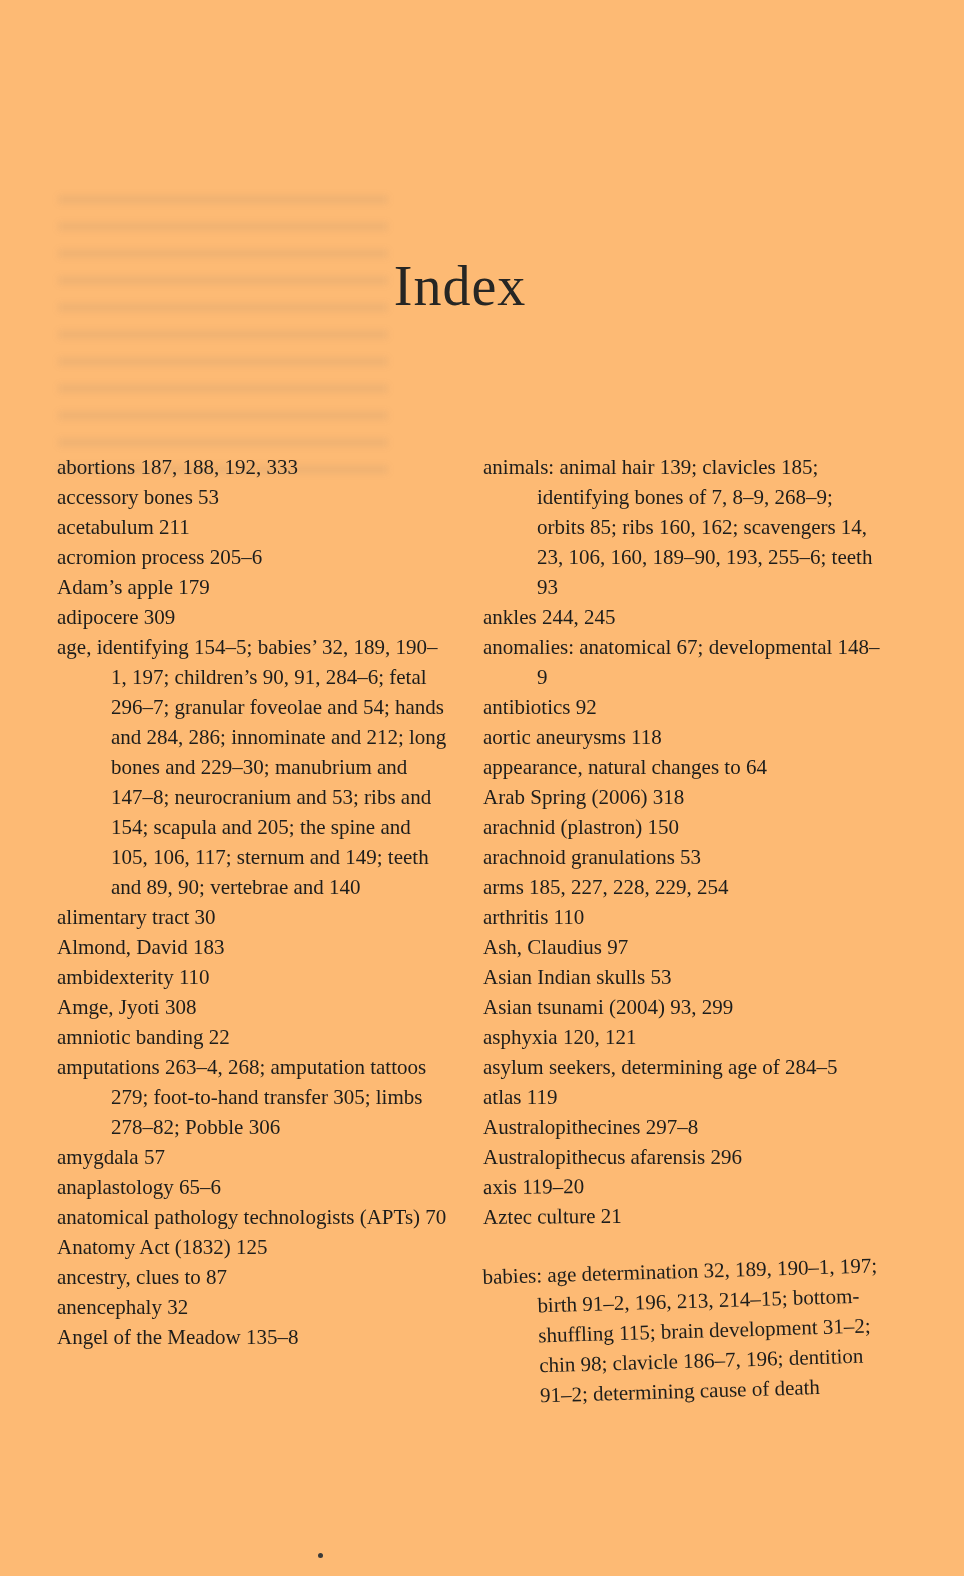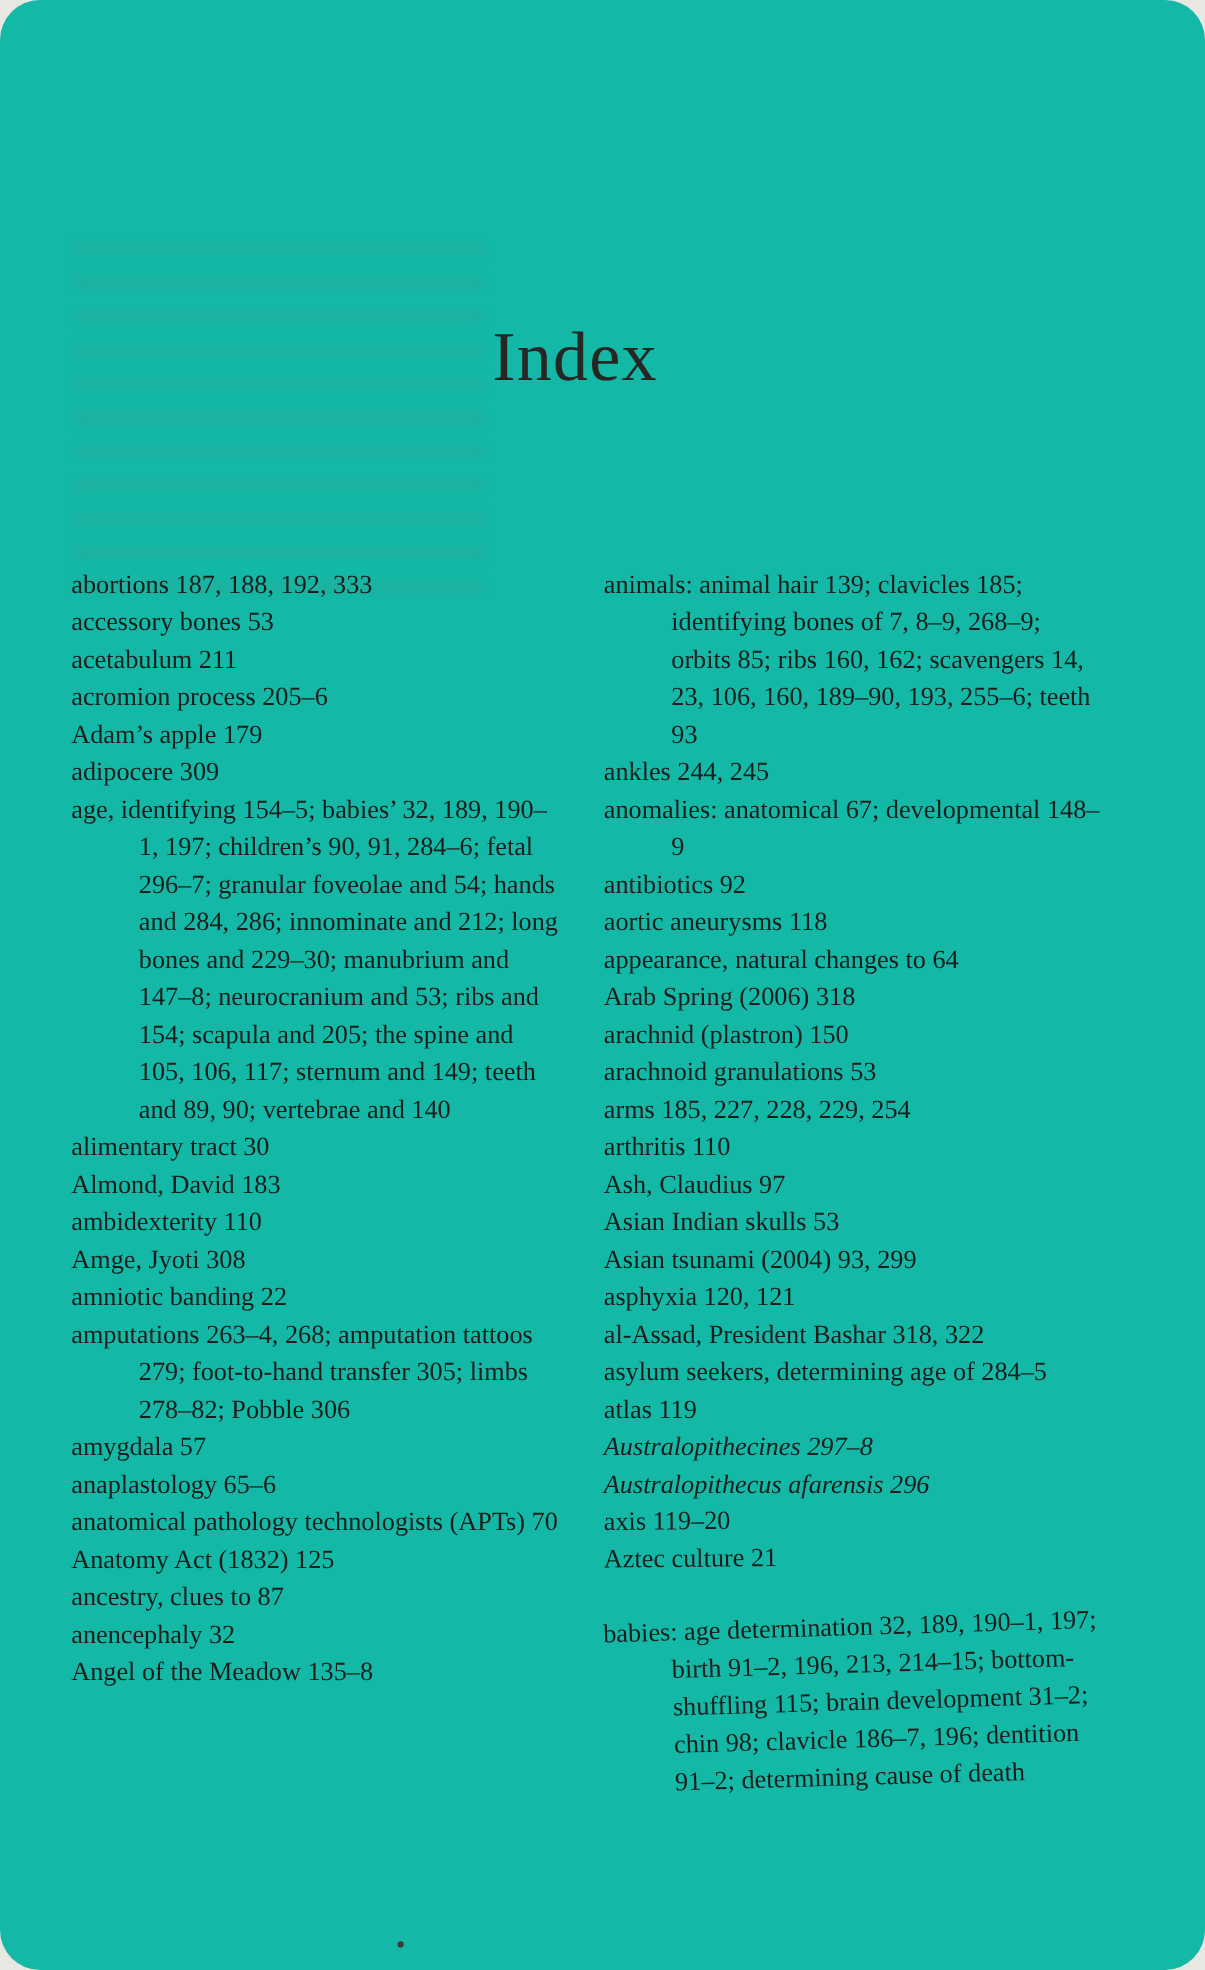--- a/index.html
+++ b/index.html
@@ -56,21 +56,21 @@
   .col-left  { width: 392px; }
   .col-right { width: 398px; }
   .entry {
     margin: 0;
     padding-left: 54px;
     text-indent: -54px;
     font-size: 21px;
     line-height: 30px;
     color: #1d1d1b;
   }
-  .entry.italic { font-style: italic; }
+  .entry.italic { }
   .entry.gap-before { margin-top: 30px; }
   
   #col-right .entry:last-child {
     transform: rotate(-1.7deg);
     transform-origin: 0% 20%;
   }
   #col-right .entry:nth-last-child(2),
   #col-right .entry:nth-last-child(3) {
     transform: rotate(-0.5deg);
     transform-origin: 0% 50%;
@@ -81,21 +81,21 @@
     top: 1553px;
     width: 5px;
     height: 5px;
     border-radius: 50%;
     background: #3a3a38;
   }
 </style>
 </head>
 <body>
 
-<div class="page" style="background: #14b8a6; color: rgb(29, 29, 27); border-radius: 32px;">
+<div class="page" style="background: #fdba74; color: rgb(29, 29, 27);">
   <div class="bleed-through"></div>
 
   <h1 class="page-title">Index</h1>
 
   <div class="columns">
     <div class="col col-left" id="col-left">
         <p class="entry">abortions 187, 188, 192, 333</p>
         <p class="entry">accessory bones 53</p>
         <p class="entry">acetabulum 211</p>
         <p class="entry">acromion process 205–6</p>
@@ -125,21 +125,20 @@
         <p class="entry">appearance, natural changes to 64</p>
         <p class="entry">Arab Spring (2006) 318</p>
         <p class="entry">arachnid (plastron) 150</p>
         <p class="entry">arachnoid granulations 53</p>
         <p class="entry">arms 185, 227, 228, 229, 254</p>
         <p class="entry">arthritis 110</p>
         <p class="entry">Ash, Claudius 97</p>
         <p class="entry">Asian Indian skulls 53</p>
         <p class="entry">Asian tsunami (2004) 93, 299</p>
         <p class="entry">asphyxia 120, 121</p>
-        <p class="entry">al-Assad, President Bashar 318, 322</p>
         <p class="entry">asylum seekers, determining age of 284–5</p>
         <p class="entry">atlas 119</p>
         <p class="entry italic">Australopithecines 297–8</p>
         <p class="entry italic">Australopithecus afarensis 296</p>
         <p class="entry">axis 119–20</p>
         <p class="entry">Aztec culture 21</p>
         <p class="entry gap-before">babies: age determination 32, 189, 190–1, 197; birth 91–2, 196, 213, 214–15; bottom-shuffling 115; brain development 31–2; chin 98; clavicle 186–7, 196; dentition 91–2; determining cause of death</p>
       </div>
   </div>
 

